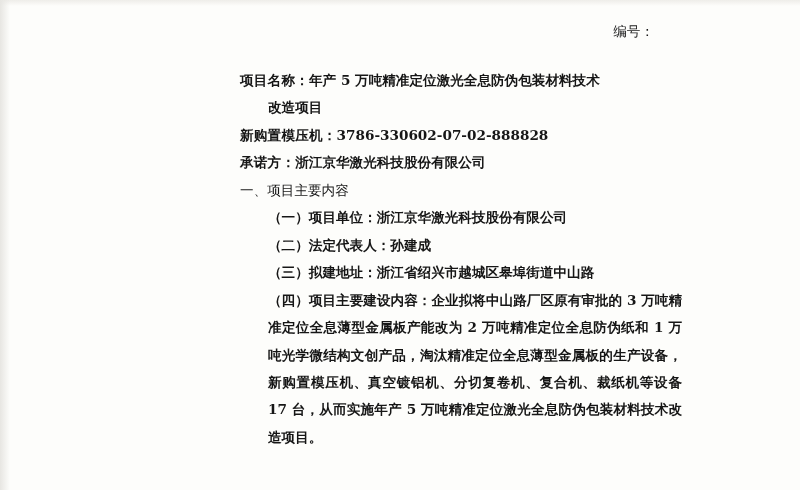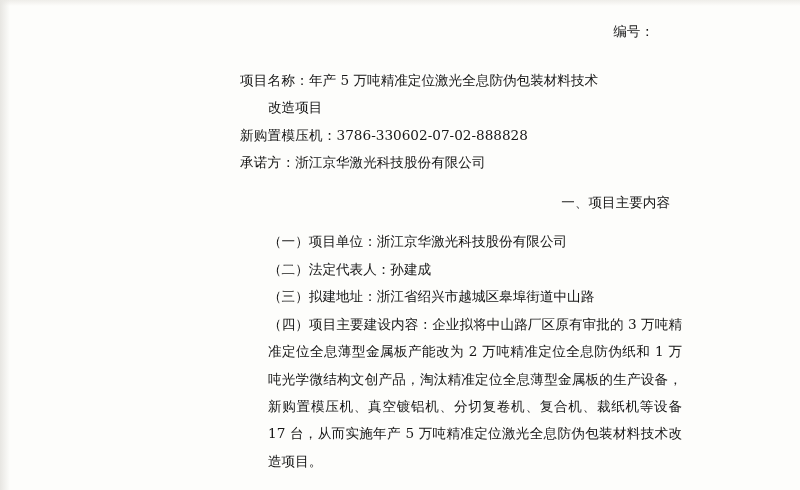--- a/index.html
+++ b/index.html
@@ -45,34 +45,34 @@
   .body-block {
     margin-top: 26px;
     font-size: 13.6px;
     line-height: 2.02;
     color: #161616;
   }
   .para {
     margin: 0;
     text-align: justify;
     white-space: normal;
+    font-weight: bold;
   }
   .sub-wrap {
     padding-left: 28px;
     text-indent: 0;
   }
   .cont {
     padding-left: 28px;
     text-indent: 0;
   }
   .section-head {
-    margin: 12px;
+    margin: 0;
     font-size: 13.6px;
     line-height: 2.02;
-    text-align: right;
   }
   .label {
     letter-spacing: 0.2px;
   }
   .edge-shadow-left {
     position: absolute;
     left: 0;
     top: 0;
     width: 10px;
     height: 490px;

